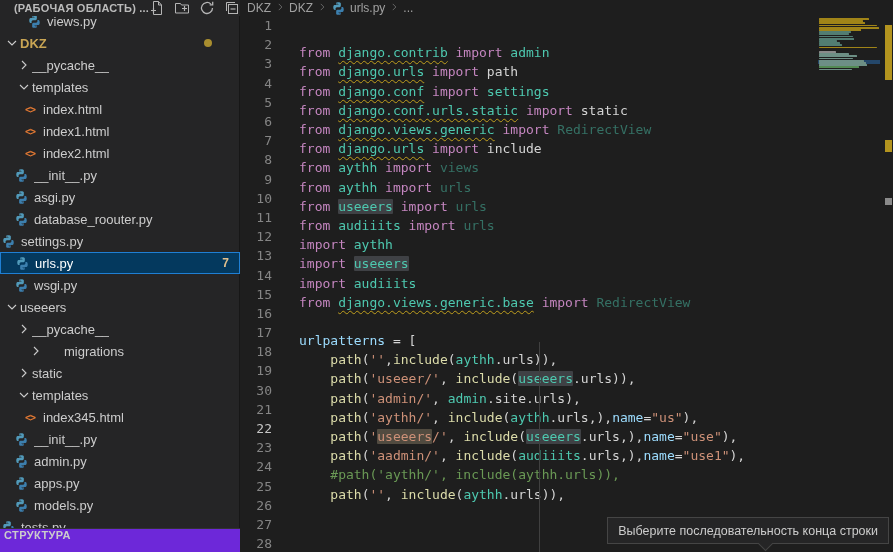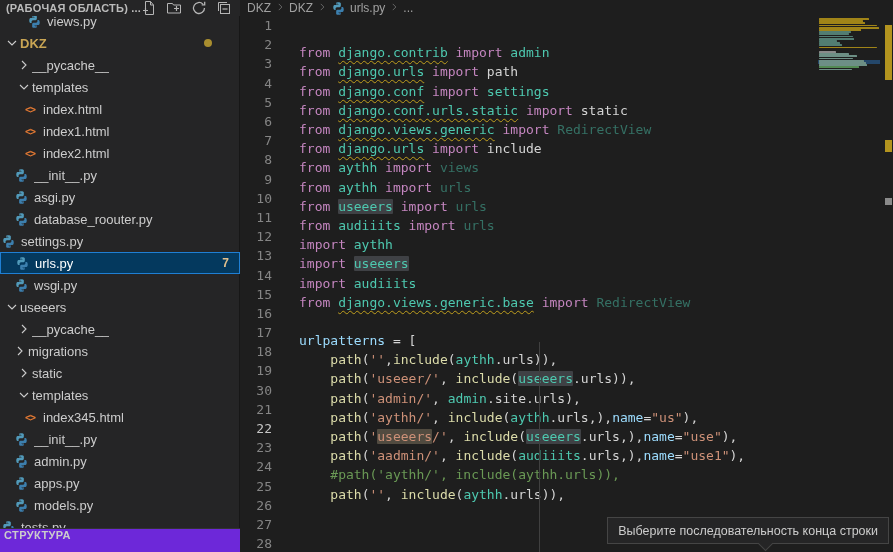--- a/index.html
+++ b/index.html
@@ -1,21 +1,21 @@
 <!DOCTYPE html>
 <html><head>
 <meta charset="utf-8">
 <style>
   html,body{margin:0;padding:0;background:#1e1e1e;}
   #app{position:relative;width:893px;height:552px;overflow:hidden;background:#1e1e1e;
        font-family:"Liberation Sans",sans-serif;color:#cccccc;}
   
   #sidebar{position:absolute;left:0;top:0;width:240px;height:552px;background:#252526;border-right:1px solid #171717;box-sizing:border-box;}
   .sb-header{position:absolute;left:0;top:0;width:240px;height:16px;background:#252526;z-index:5;
-             display:flex;align-items:center;padding-left:6px;box-sizing:border-box;}
+             display:flex;align-items:center;padding-left:14px;box-sizing:border-box;}
   .sb-title{font-size:11px;font-weight:bold;color:#bbbbbb;white-space:nowrap;letter-spacing:.2px;}
   .sb-actions{margin-left:auto;display:flex;gap:9px;padding-right:8px;}
   .sb-actions .act{width:16px;height:16px;cursor:pointer;opacity:.9;}
   #tree{position:absolute;left:0;top:10px;width:240px;}
   .row{height:22px;display:flex;align-items:center;box-sizing:border-box;font-size:13px;color:#cccccc;cursor:pointer;white-space:nowrap;}
   .row .twisty{width:16px;height:16px;flex:0 0 16px;display:flex;align-items:center;justify-content:center;}
   .row .ficon{width:16px;height:16px;flex:0 0 16px;margin-right:5px;display:flex;align-items:center;justify-content:center;}
   .row .lbl{overflow:hidden;text-overflow:ellipsis;}
   .row.selected{background:#04395e;border:1px solid #1f7fd4;color:#ffffff;}
   .row .badge{margin-left:auto;margin-right:10px;color:#e2c08d;font-size:12px;font-weight:bold;}
@@ -203,21 +203,21 @@
           <span class="lbl">useeers</span>
         </div>
         <div class="row" style="padding-left: 16px;">
           <span class="twisty">
             <svg width="16" height="16" viewBox="0 0 16 16">
               <path d="M6 4l4 4-4 4" stroke="#cccccc" stroke-width="1.1" fill="none"></path>
             </svg>
           </span>
           <span class="lbl">__pycache__</span>
         </div>
-        <div class="row" style="padding-left: 12px;">
+        <div class="row" style="padding-left: 28px; gap: 20px;">
           <span class="twisty">
             <svg width="16" height="16" viewBox="0 0 16 16">
               <path d="M6 4l4 4-4 4" stroke="#cccccc" stroke-width="1.1" fill="none"></path>
             </svg>
           </span>
           <span class="lbl">migrations</span>
         </div>
         <div class="row" style="padding-left: 16px;">
           <span class="twisty">
             <svg width="16" height="16" viewBox="0 0 16 16">

